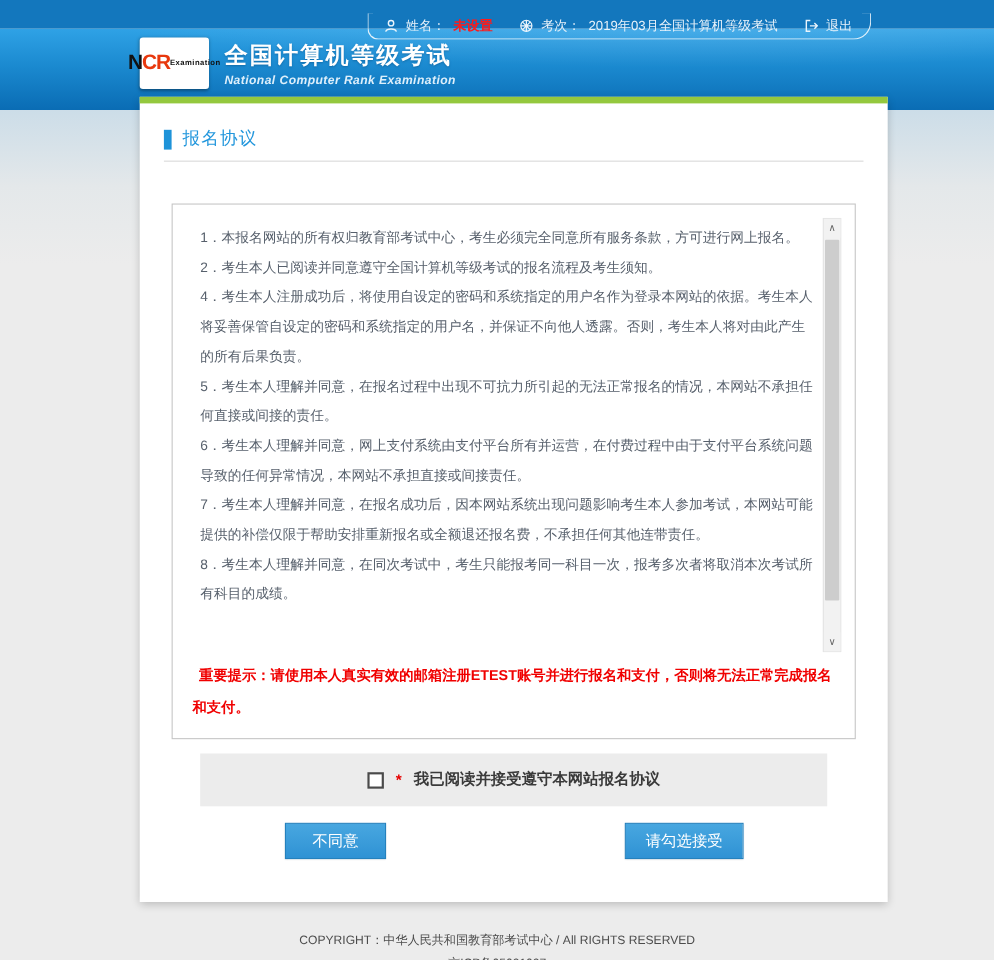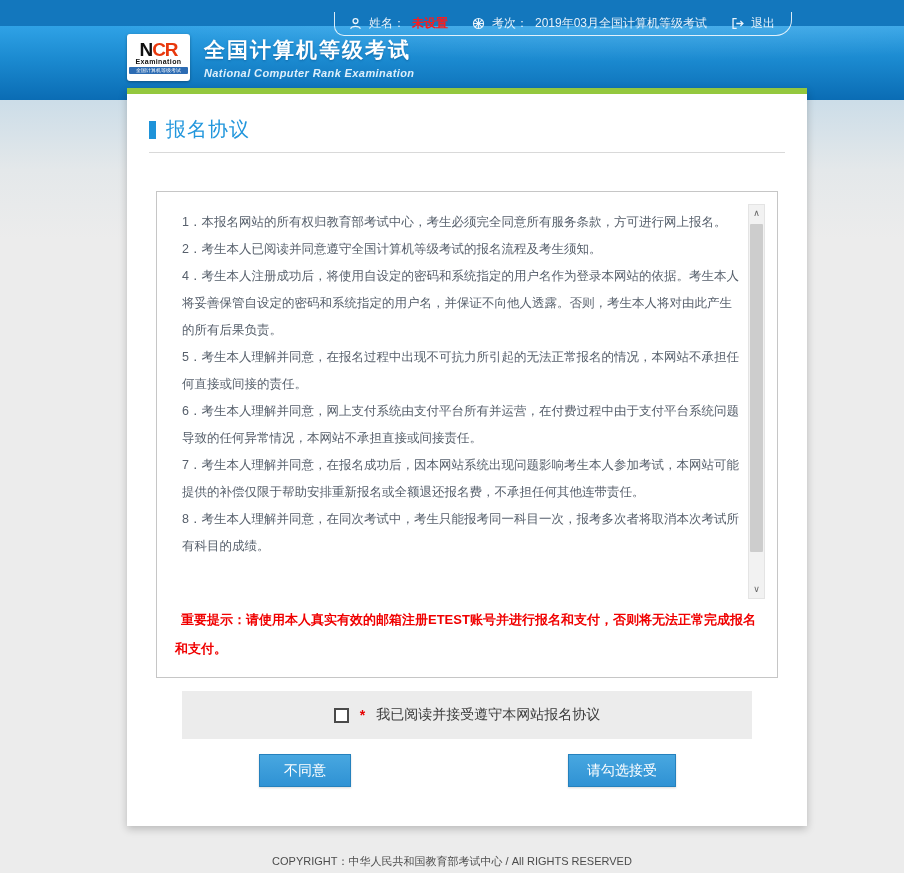--- a/index.html
+++ b/index.html
@@ -32,21 +32,21 @@
   }
   .header-band::after {
     content:""; position:absolute; inset:0;
     background:radial-gradient(120% 160% at 70% -40%, rgba(255,255,255,.22) 0%, rgba(255,255,255,0) 55%);
     pointer-events:none;
   }
   .logo-row { display:flex; align-items:center; gap:14px; padding:8px 0 0 127px; position:relative; z-index:2;}
   .logo-box {
     width:63px; height:47px; background:#fff; border-radius:3px;
     box-shadow:0 1px 3px rgba(0,0,0,.35);
-    display:flex; flex-direction:column; align-items:center; justify-content:center;
+    display:flex; flex-direction:row; align-items:center; justify-content:center;
     padding:2px 2px 1px;
   }
   .logo-ncr { font-weight:bold; font-size:19px; line-height:16px; letter-spacing:-1px; }
   .logo-n { color:#111; } .logo-cr { color:#e8380d; }
   .logo-exam { font-size:7px; font-weight:bold; color:#111; letter-spacing:.4px; line-height:8px; }
   .logo-strip {
     background:#2d6cb3; color:#fff; font-size:5px; line-height:7px;
     width:100%; text-align:center; border-radius:1px; margin-top:1px; white-space:nowrap; overflow:hidden;
   }
   .head-titles { display:flex; flex-direction:column; gap:3px; }
@@ -62,21 +62,21 @@
     width:680px; margin-left:127px; position:relative; top:-12px;
     background:#fff; box-shadow:0 3px 8px rgba(0,0,0,.22);
     padding-bottom:39px;
   }
   .green-strip { height:6px; background:#94c83e; }
   .title-row {
     margin:22px 22px 0; padding-bottom:9px; border-bottom:1px solid #d9d9d9;
     display:flex; align-items:center; gap:10px;
   }
   .title-bar { width:7px; height:18px; background:#1e93d9; }
-  .page-title { font-size:20px; color:#2196dc; letter-spacing:1px; }
+  .page-title { font-size:16px; color:#2196dc; letter-spacing:1px; }
   
   .agree-box {
     margin:38px 29px 0; border:1px solid #c6c6c6; background:#fff;
     padding:12px 12px 12px 12px;
   }
   .scrollwrap { position:relative; height:395px; overflow:hidden; padding-right:17px; }
   .scrolltext { padding:5px 4px 0 13px; color:#57606c; font-size:12.5px; line-height:27px; }
   .scrolltext p { margin:0; }
   .vscrollbar {
     position:absolute; right:0; top:0; width:17px; height:395px;
@@ -97,21 +97,21 @@
   }
   
   .consent-row {
     margin:13px 55px 0; height:48px; background:#ececec;
     display:flex; align-items:center; justify-content:center; gap:11px;
   }
   .checkbox {
     width:15px; height:15px; background:#fff; border:2px solid #4a4a4a; cursor:pointer;
   }
   .req-mark { color:#e60000; font-size:14px; font-weight:bold; }
-  .consent-label { color:#3a3a3a; font-size:14px; cursor:pointer; }
+  .consent-label { color:#3a3a3a; font-size:14px; cursor:pointer;font-weight:bold; }
   
   .btn-row { display:flex; justify-content:space-between; margin:15px 131px 0 132px; }
   .btn {
     min-width:92px; height:33px; padding:0 18px;
     background:linear-gradient(180deg,#48a7e0,#2f92d4);
     border:1px solid #2581bd; border-radius:0;
     color:#fff; font-size:14px; cursor:pointer;
     box-shadow:0 1px 2px rgba(0,0,0,.15);
   }
   

